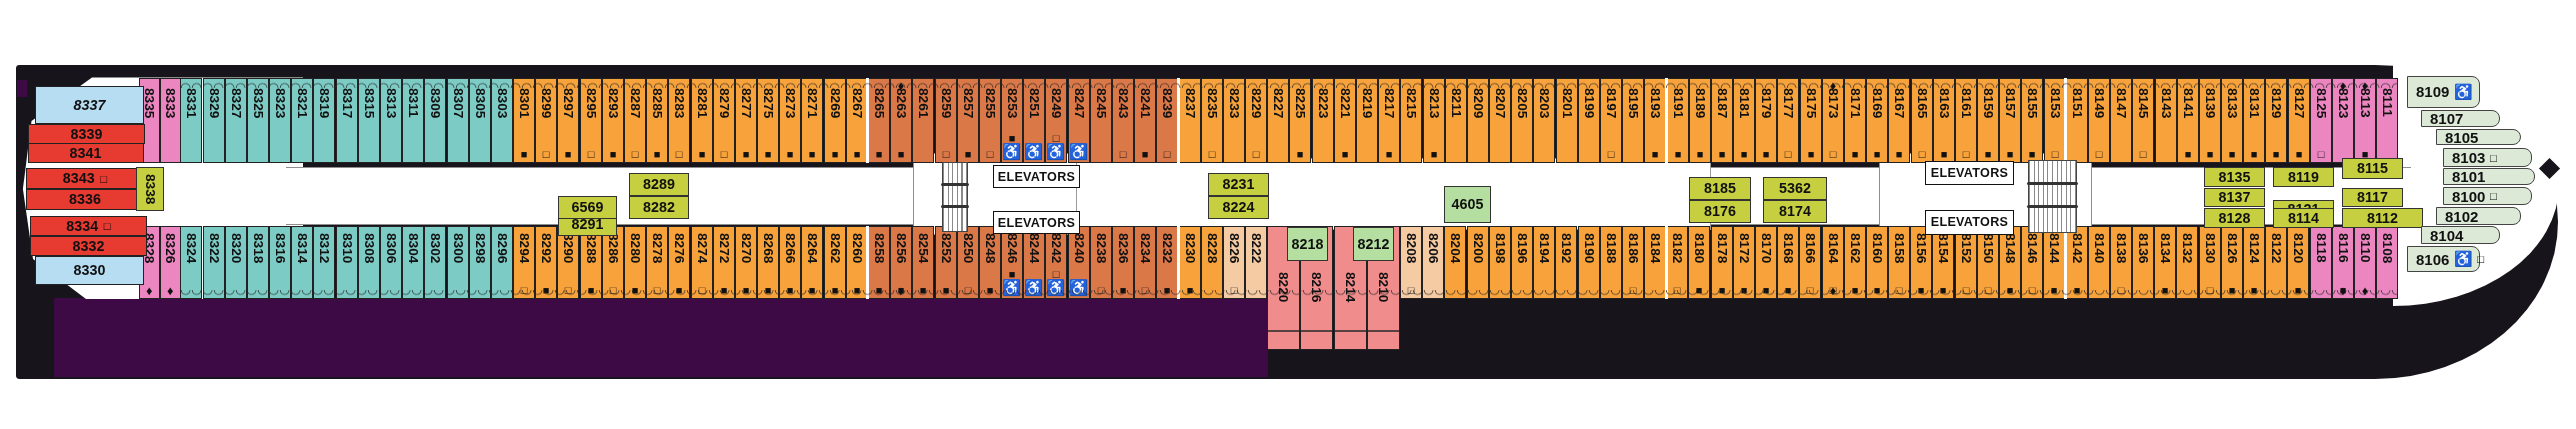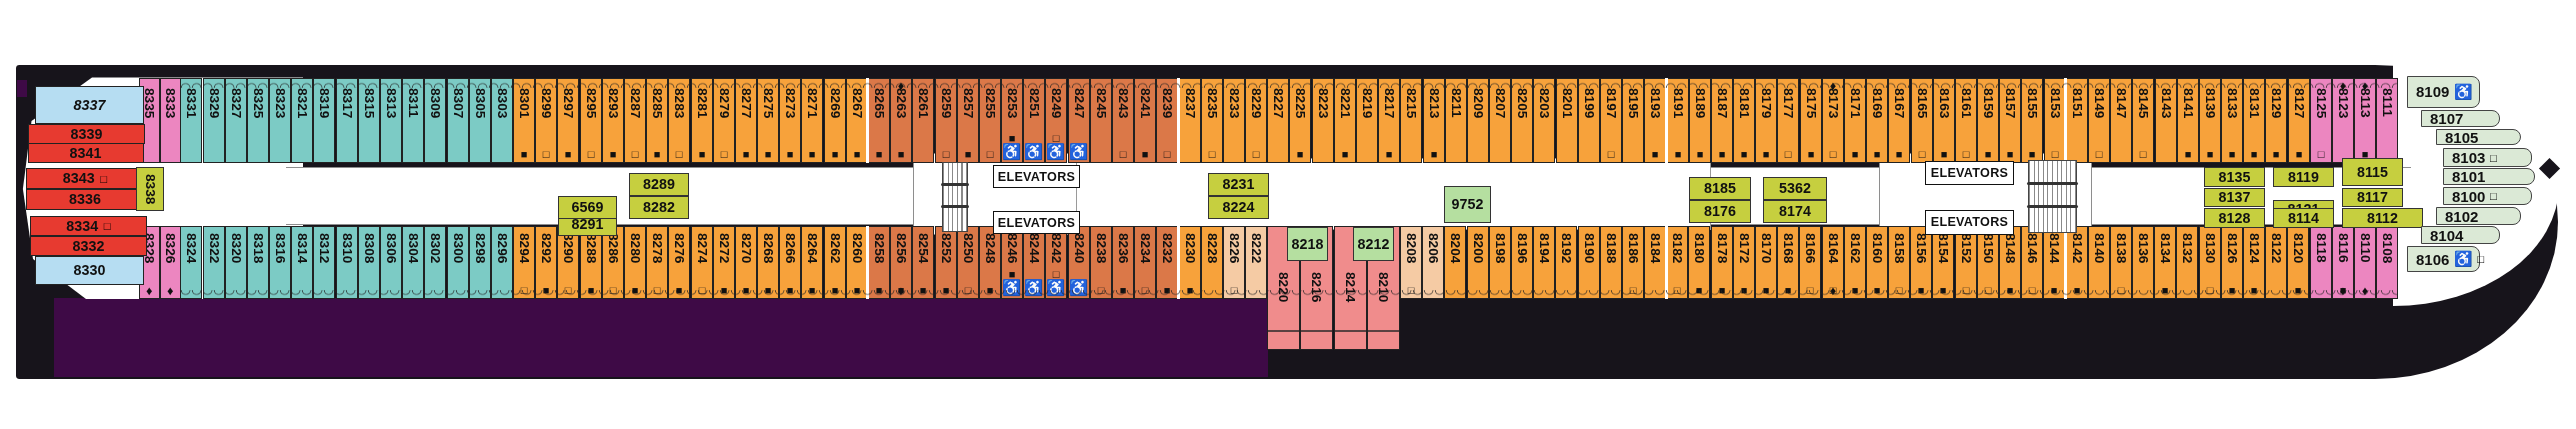--- a/index.html
+++ b/index.html
@@ -1126,21 +1126,21 @@
       <div class="inner-cab c-olive" style="left: 629px; top: 196px; width: 60px; height: 23px;">
         <span class="hnum">8282</span>
       </div>
       <div class="inner-cab c-olive" style="left: 1208px; top: 173px; width: 61px; height: 23px;">
         <span class="hnum">8231</span>
       </div>
       <div class="inner-cab c-olive" style="left: 1208px; top: 196px; width: 61px; height: 23px;">
         <span class="hnum">8224</span>
       </div>
       <div class="inner-cab c-pg" style="left: 1444px; top: 186px; width: 47px; height: 37px;">
-        <span class="hnum">9752</span>
+        <span class="hnum">4605</span>
       </div>
       <div class="inner-cab c-olive" style="left: 1689px; top: 177px; width: 62px; height: 23px;">
         <span class="hnum">8185</span>
       </div>
       <div class="inner-cab c-olive" style="left: 1689px; top: 200px; width: 62px; height: 23px;">
         <span class="hnum">8176</span>
       </div>
       <div class="inner-cab c-olive" style="left: 1763px; top: 177px; width: 64px; height: 23px;">
         <span class="hnum">5362</span>
       </div>
@@ -1158,21 +1158,21 @@
       </div>
       <div class="inner-cab c-olive" style="left: 2273px; top: 167px; width: 61px; height: 19.5px;">
         <span class="hnum">8119</span>
       </div>
       <div class="inner-cab c-olive" style="left: 2273px; top: 200px; width: 61px; height: 19px;">
         <span class="hnum">8121</span>
       </div>
       <div class="inner-cab c-olive" style="left: 2273px; top: 208px; width: 61px; height: 19.5px;">
         <span class="hnum">8114</span>
       </div>
-      <div class="inner-cab c-olive" style="left: 2342px; top: 158px; width: 61px; height: 28px;">
+      <div class="inner-cab c-olive" style="left: 2342px; top: 158px; width: 61px; height: 21px;">
         <span class="hnum">8115</span>
       </div>
       <div class="inner-cab c-olive" style="left: 2342px; top: 188px; width: 61px; height: 19px;">
         <span class="hnum">8117</span>
       </div>
       <div class="inner-cab c-olive" style="left: 2342px; top: 208px; width: 81px; height: 19.5px;">
         <span class="hnum">8112</span>
       </div>
       <div class="inner-cab c-pg" style="left: 1287px; top: 227px; width: 41px; height: 34px;">
         <span class="hnum">8218</span>

